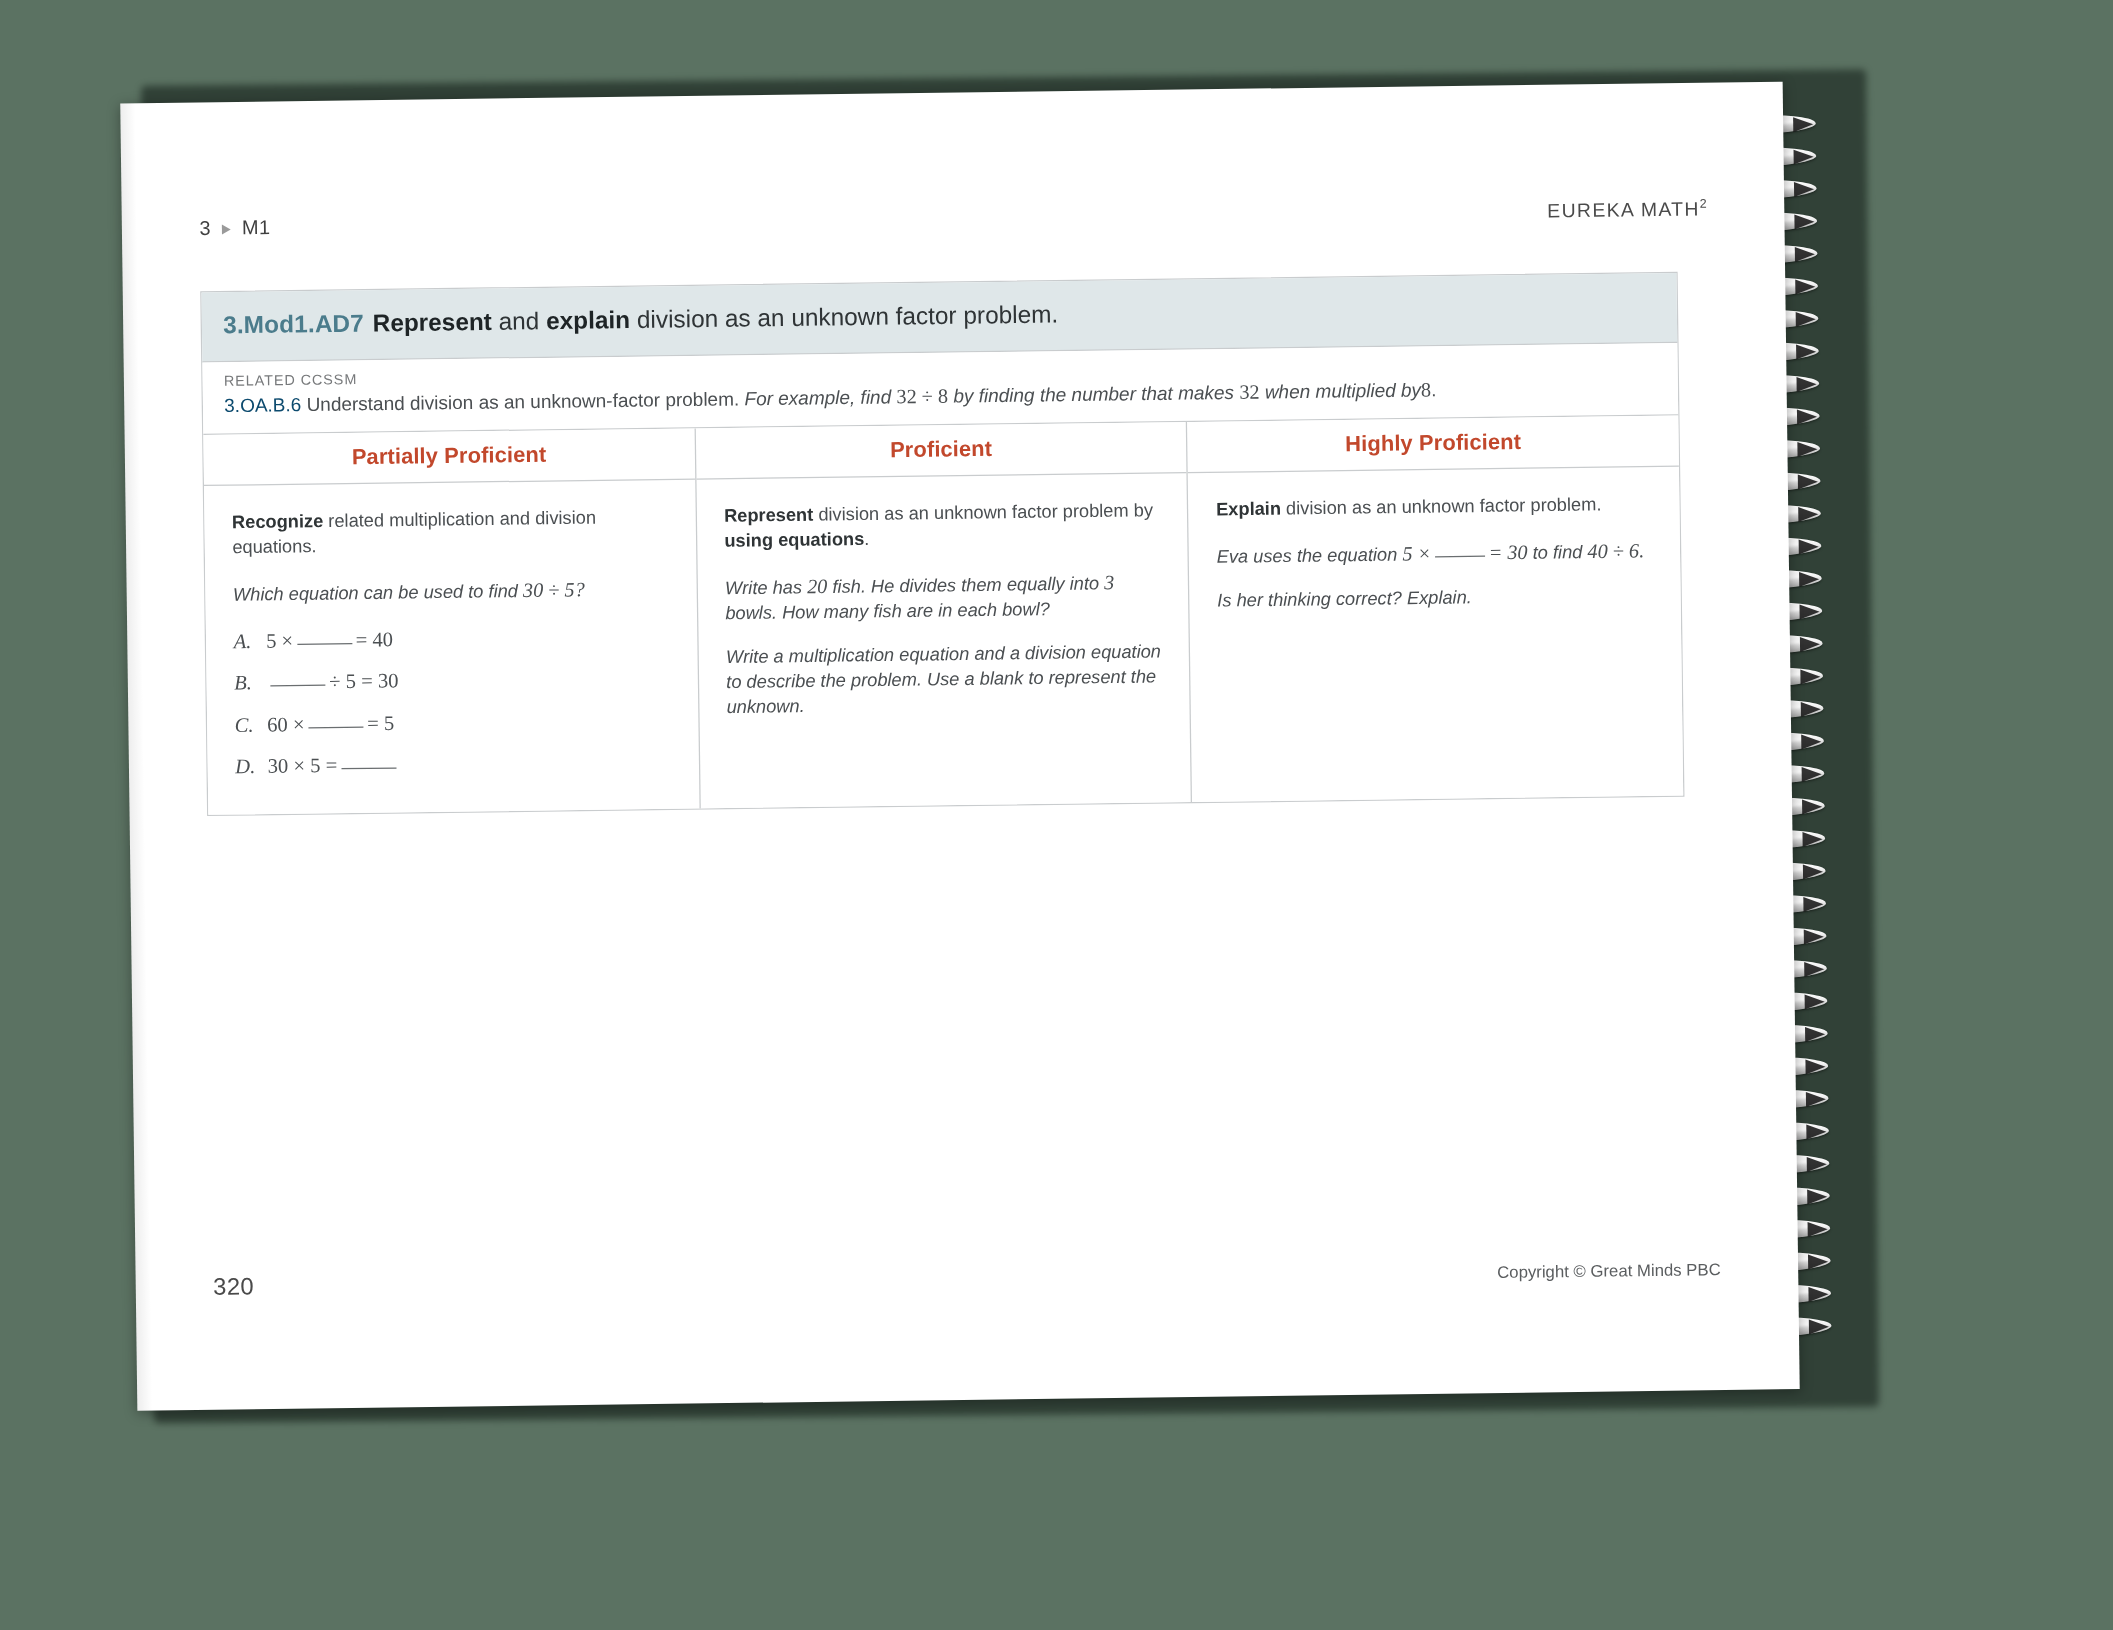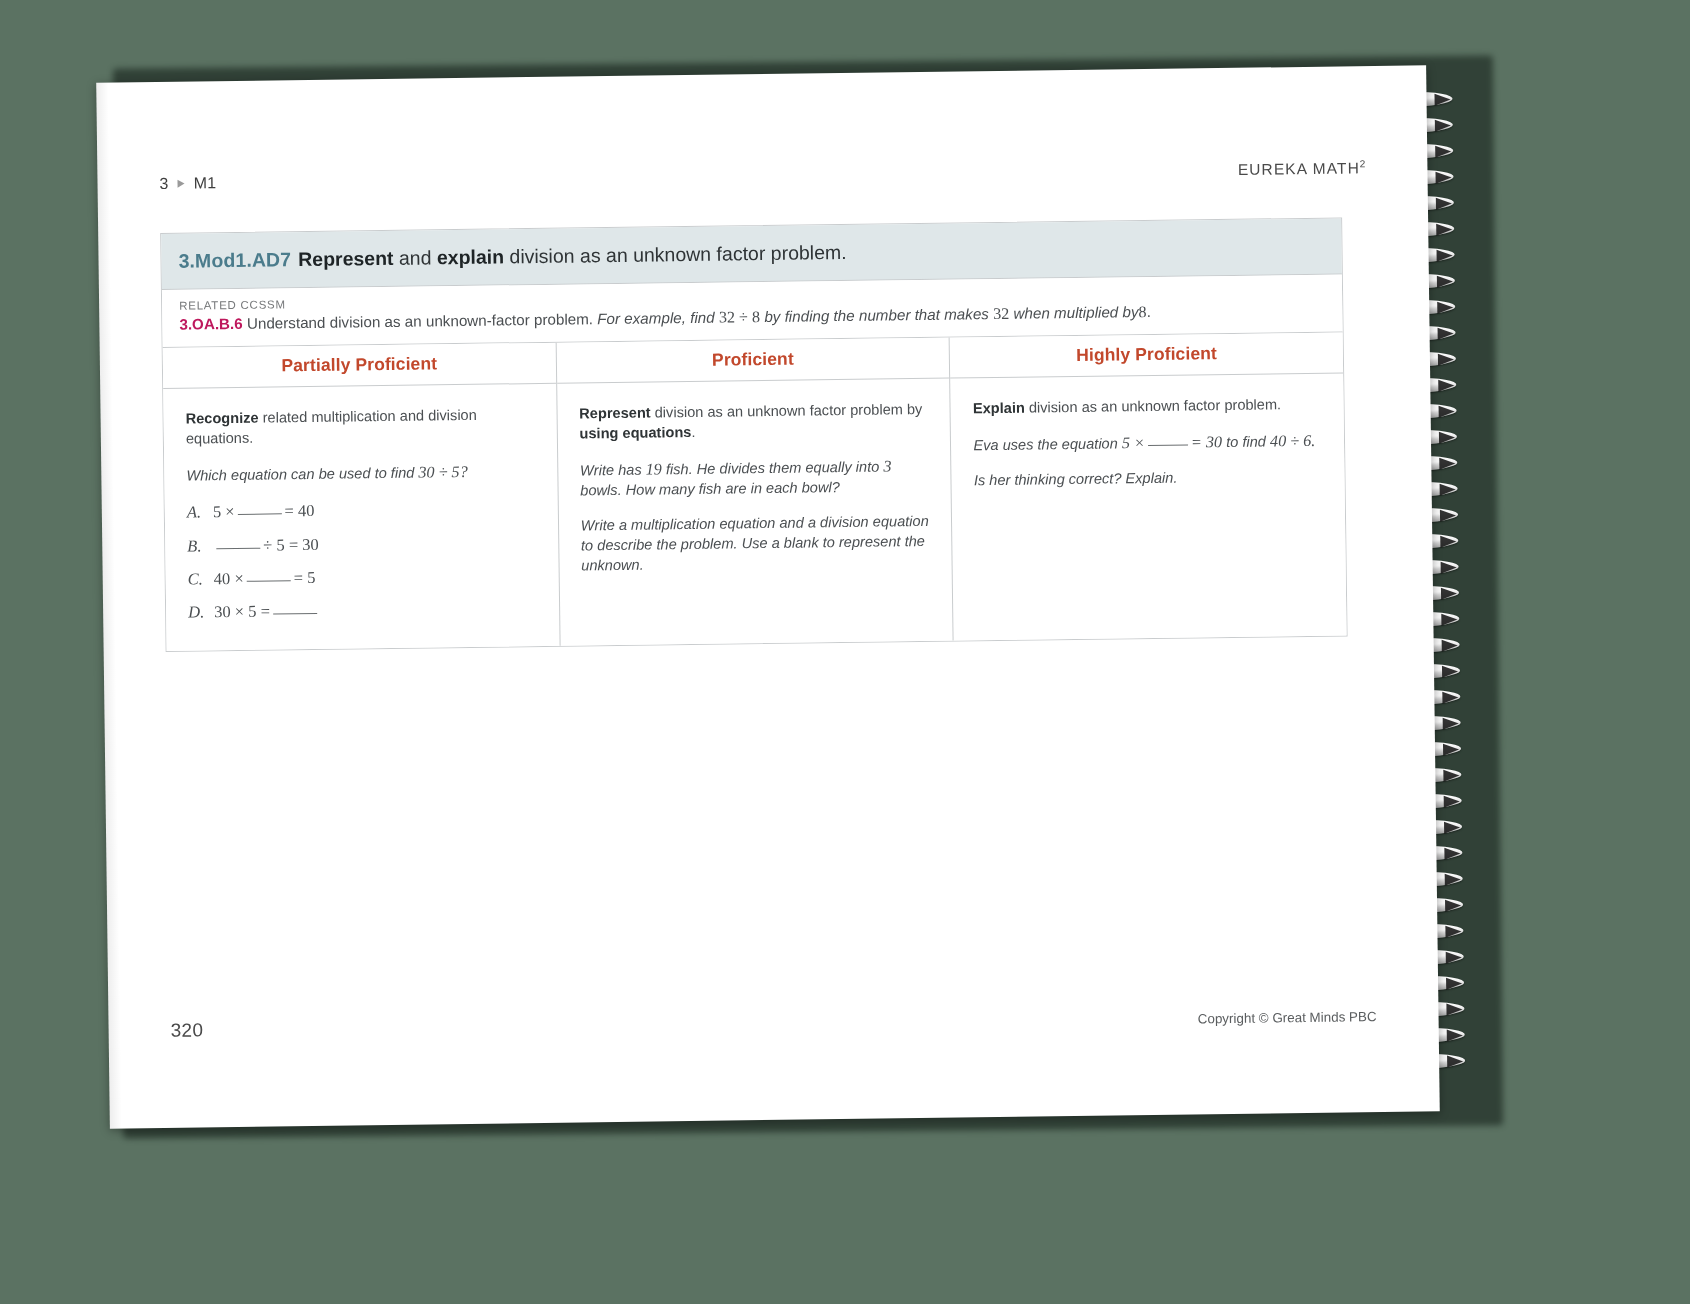--- a/index.html
+++ b/index.html
@@ -167,21 +167,21 @@
     font-size: 11.5px;
     letter-spacing: .75px;
     color: #77797b;
     margin-bottom: 3px;
   }
   .ccssm-text {
     font-size: 15.2px;
     color: #4b4f52;
     line-height: 1.3;
   }
-  .ccssm-text .code { font-weight: bold; color: #be185d; }
+  .ccssm-text .code { font-weight: normal; color: #0c4a6e; }
   .ccssm-text i { font-style: italic; }
   .num { font-family: "Liberation Serif", serif; font-size: 16.2px; font-style: normal; }
   .numi { font-family: "Liberation Serif", serif; font-size: 16.2px; font-style: italic; }
 
   .prof-table {
     display: flex;
     background: #fff;
   }
   .prof-col {
     flex: 1 1 0;
@@ -498,39 +498,39 @@
                   <span>= 40</span>
                 </li>
                 <li>
                   <span class="letter">B.</span>
                   <span></span>
                   <span class="blank"></span>
                   <span>÷ 5 = 30</span>
                 </li>
                 <li>
                   <span class="letter">C.</span>
-                  <span>40 ×</span>
+                  <span>60 ×</span>
                   <span class="blank"></span>
                   <span>= 5</span>
                 </li>
                 <li>
                   <span class="letter">D.</span>
                   <span>30 × 5 =</span>
                   <span class="blank"></span>
                   <span></span>
                 </li>
               </ul>
             </div>
           </div>
 
           <div class="prof-col">
             <div class="prof-head">Proficient</div>
             <div class="prof-body">
               <p><b>Represent</b><span> division as an unknown factor problem by </span><b>using equations</b><span>.</span></p>
-              <p class="it"><span>Write has</span> <span class="numi">19</span> <span>fish. He divides them equally into</span> <span class="numi">3</span> <span>bowls. How many fish are in each bowl?</span></p>
+              <p class="it"><span>Write has</span> <span class="numi">20</span> <span>fish. He divides them equally into</span> <span class="numi">3</span> <span>bowls. How many fish are in each bowl?</span></p>
               <p class="it">Write a multiplication equation and a division equation to describe the problem. Use a blank to represent the unknown.</p>
             </div>
           </div>
 
           <div class="prof-col">
             <div class="prof-head">Highly Proficient</div>
             <div class="prof-body">
               <p><b>Explain</b><span> division as an unknown factor problem.</span></p>
               <p class="it"><span>Eva uses the equation</span> <span class="numi">5 ×</span><span class="blank sm"></span><span class="numi">= 30</span> <span>to find</span> <span class="numi">40 ÷ 6</span><span class="numi">.</span></p>
               <p class="it">Is her thinking correct? Explain.</p>

